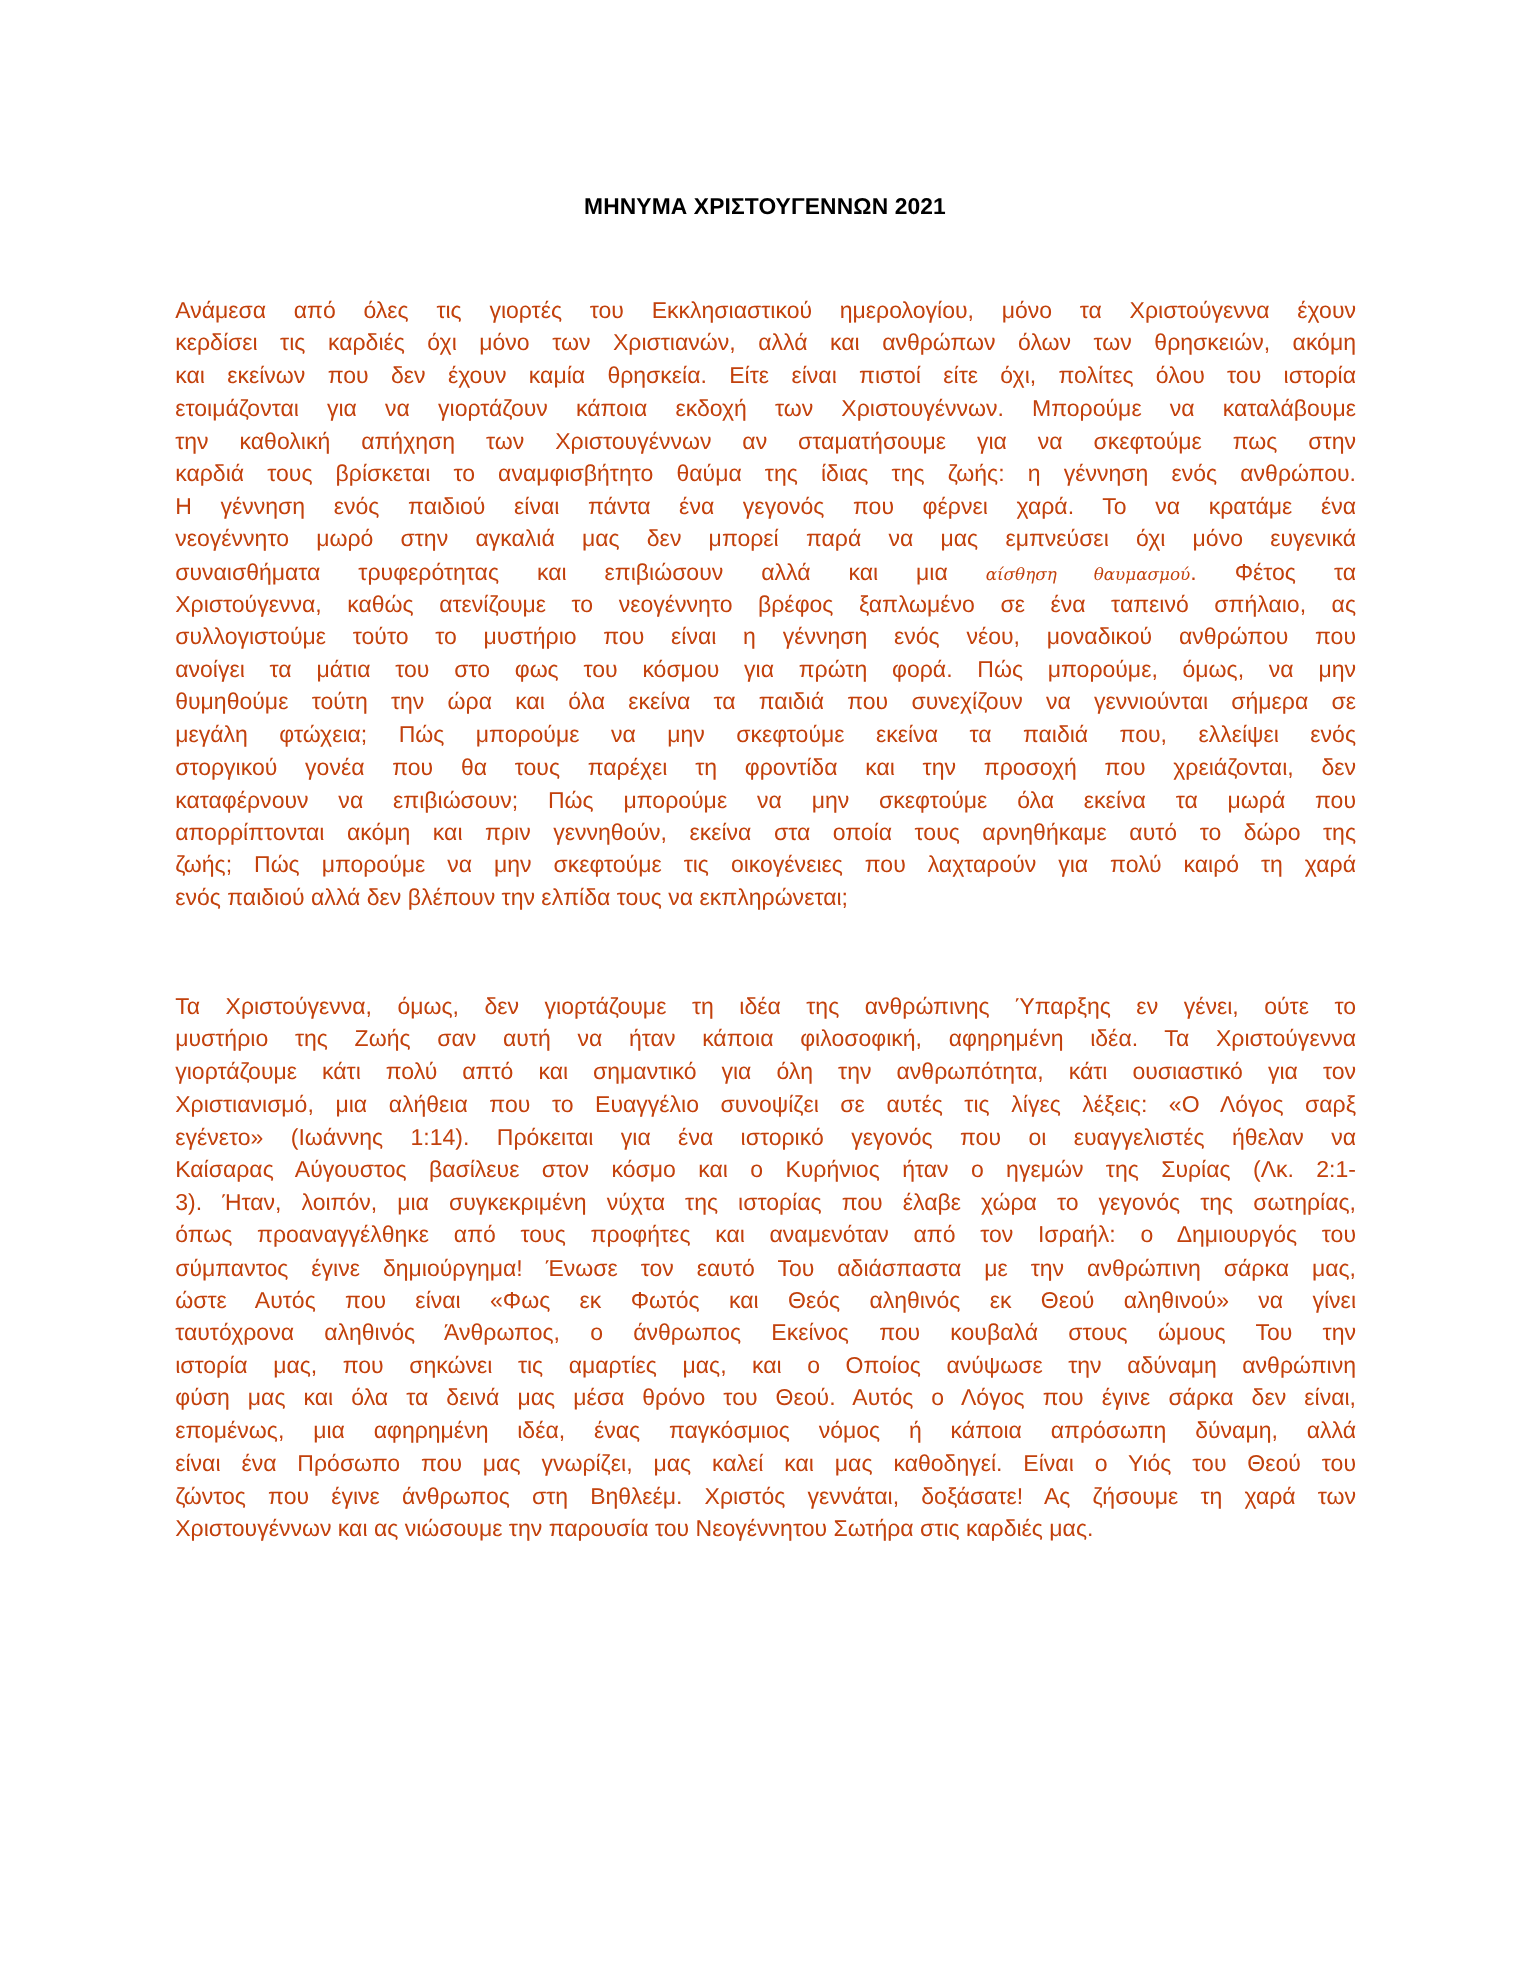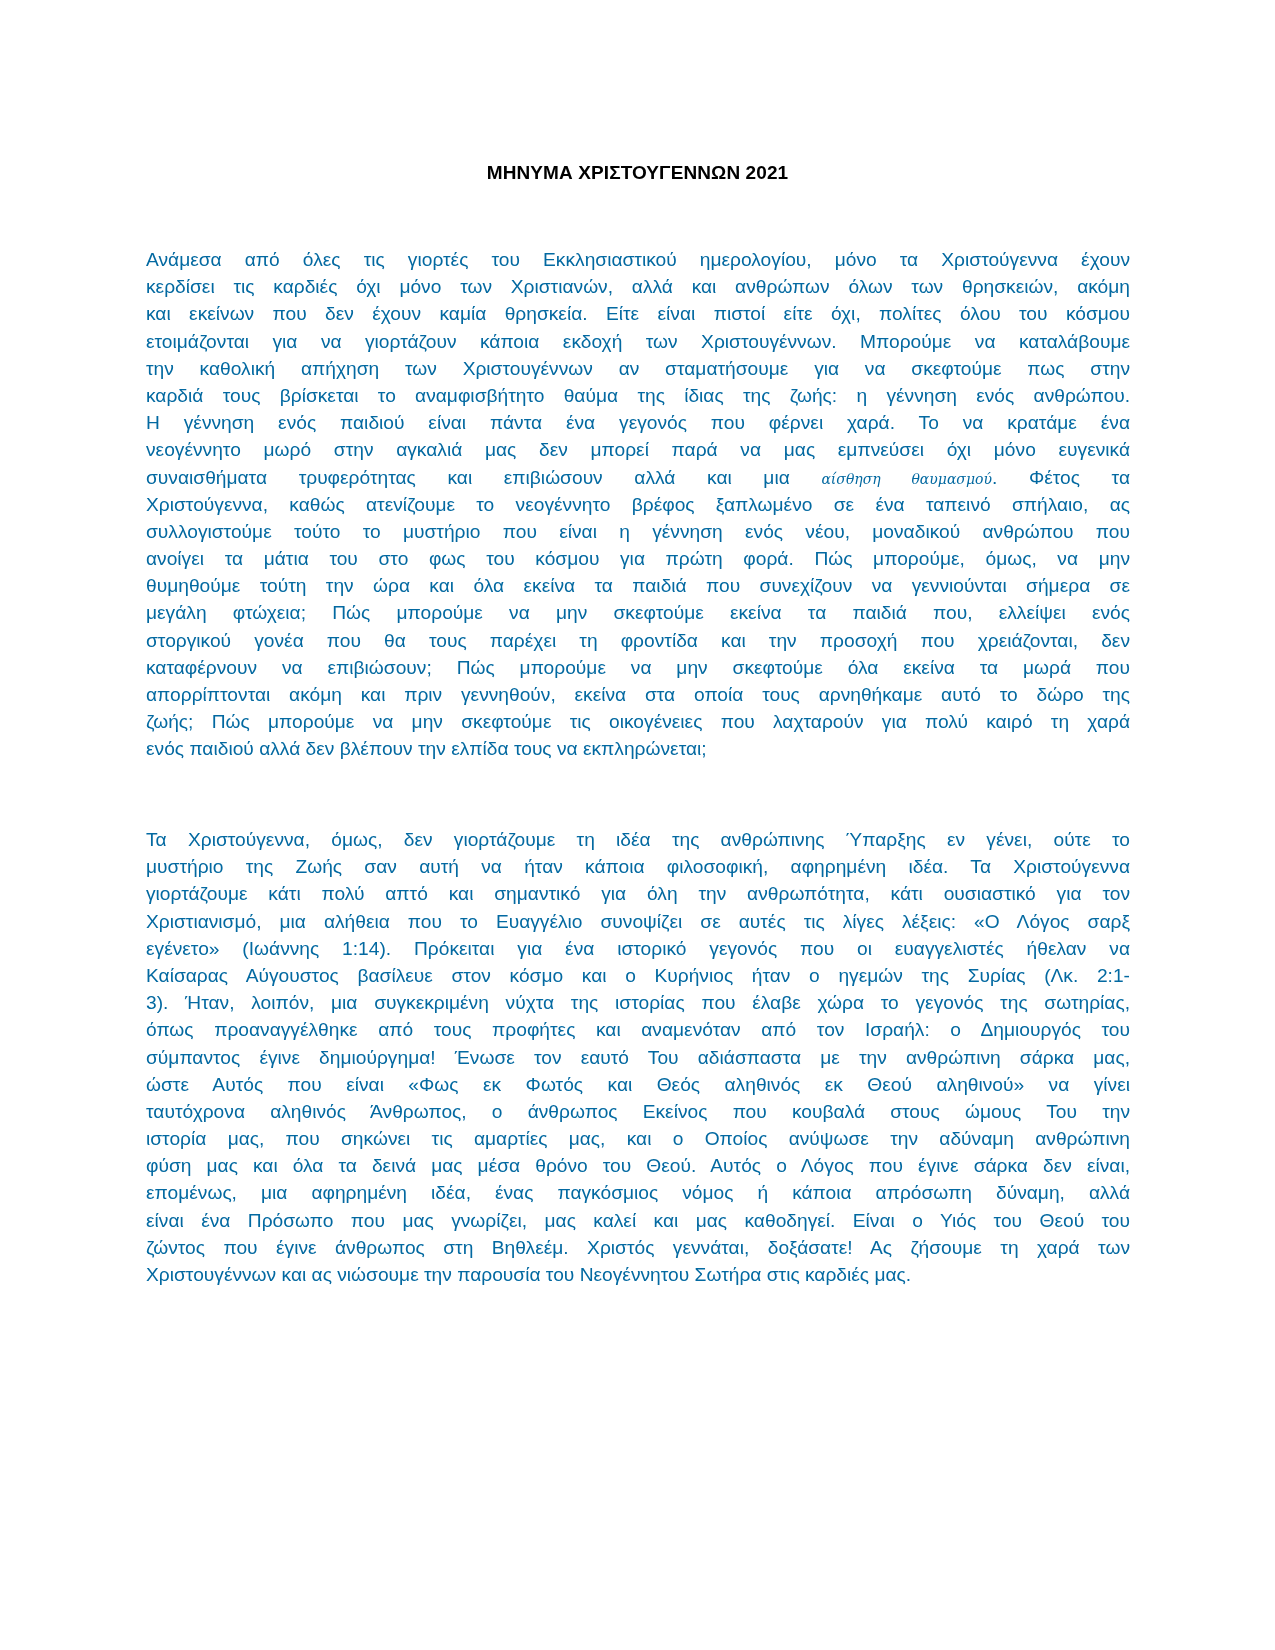--- a/index.html
+++ b/index.html
@@ -5,39 +5,39 @@
     html, body { margin: 0; padding: 0; background: #ffffff; }
     body { width: 1275px; height: 1650px; position: relative; overflow: hidden; }
     .page { position: absolute; left: 0; top: 0; width: 1275px; height: 1650px; background: #fff; margin-top: 12px; }
     .title {
       position: absolute; left: 0; top: 150px; width: 1275px; text-align: center;
       font-family: "Liberation Sans", sans-serif; font-weight: bold; font-size: 19px;
       color: #000; letter-spacing: 0.1px;
     }
     .para { position: absolute; left: 146px; width: 984px; }
     .line {
-      font-family: "Liberation Sans", sans-serif; font-size: 19.2px; color: #0369a1;
+      font-family: "Liberation Sans", sans-serif; font-size: 19.2px; color: #c2410c;
       height: 27.2px; line-height: 27.2px; white-space: nowrap; text-align: justify;
       text-align-last: justify; overflow: visible;
     }
     .line.last { text-align-last: left; }
     .line em { font-style: italic; font-family: "DejaVu Serif", serif; font-size: 14px; }
     #p1 { top: 234px; }
     #p2 { top: 814px; }
   </style>
 </head>
 <body>
 
 <div class="page">
   <div class="title">ΜΗΝΥΜΑ ΧΡΙΣΤΟΥΓΕΝΝΩΝ 2021</div>
 
   <div class="para" id="p1">
     <div class="line">Ανάμεσα από όλες τις γιορτές του Εκκλησιαστικού ημερολογίου, μόνο τα Χριστούγεννα έχουν</div>
     <div class="line">κερδίσει τις καρδιές όχι μόνο των Χριστιανών, αλλά και ανθρώπων όλων των θρησκειών, ακόμη</div>
-    <div class="line">και εκείνων που δεν έχουν καμία θρησκεία. Είτε είναι πιστοί είτε όχι, πολίτες όλου του κόσμου</div>
+    <div class="line">και εκείνων που δεν έχουν καμία θρησκεία. Είτε είναι πιστοί είτε όχι, πολίτες όλου του ιστορία</div>
     <div class="line">ετοιμάζονται για να γιορτάζουν κάποια εκδοχή των Χριστουγέννων. Μπορούμε να καταλάβουμε</div>
     <div class="line">την καθολική απήχηση των Χριστουγέννων αν σταματήσουμε για να σκεφτούμε πως στην</div>
     <div class="line">καρδιά τους βρίσκεται το αναμφισβήτητο θαύμα της ίδιας της ζωής: η γέννηση ενός ανθρώπου.</div>
     <div class="line">Η γέννηση ενός παιδιού είναι πάντα ένα γεγονός που φέρνει χαρά. Το να κρατάμε ένα</div>
     <div class="line">νεογέννητο μωρό στην αγκαλιά μας δεν μπορεί παρά να μας εμπνεύσει όχι μόνο ευγενικά</div>
     <div class="line"><span>συναισθήματα τρυφερότητας και επιβιώσουν αλλά και μια </span><em>αίσθηση θαυμασμού</em><span>. Φέτος τα</span></div>
     <div class="line">Χριστούγεννα, καθώς ατενίζουμε το νεογέννητο βρέφος ξαπλωμένο σε ένα ταπεινό σπήλαιο, ας</div>
     <div class="line">συλλογιστούμε τούτο το μυστήριο που είναι η γέννηση ενός νέου, μοναδικού ανθρώπου που</div>
     <div class="line">ανοίγει τα μάτια του στο φως του κόσμου για πρώτη φορά. Πώς μπορούμε, όμως, να μην</div>
     <div class="line">θυμηθούμε τούτη την ώρα και όλα εκείνα τα παιδιά που συνεχίζουν να γεννιούνται σήμερα σε</div>

